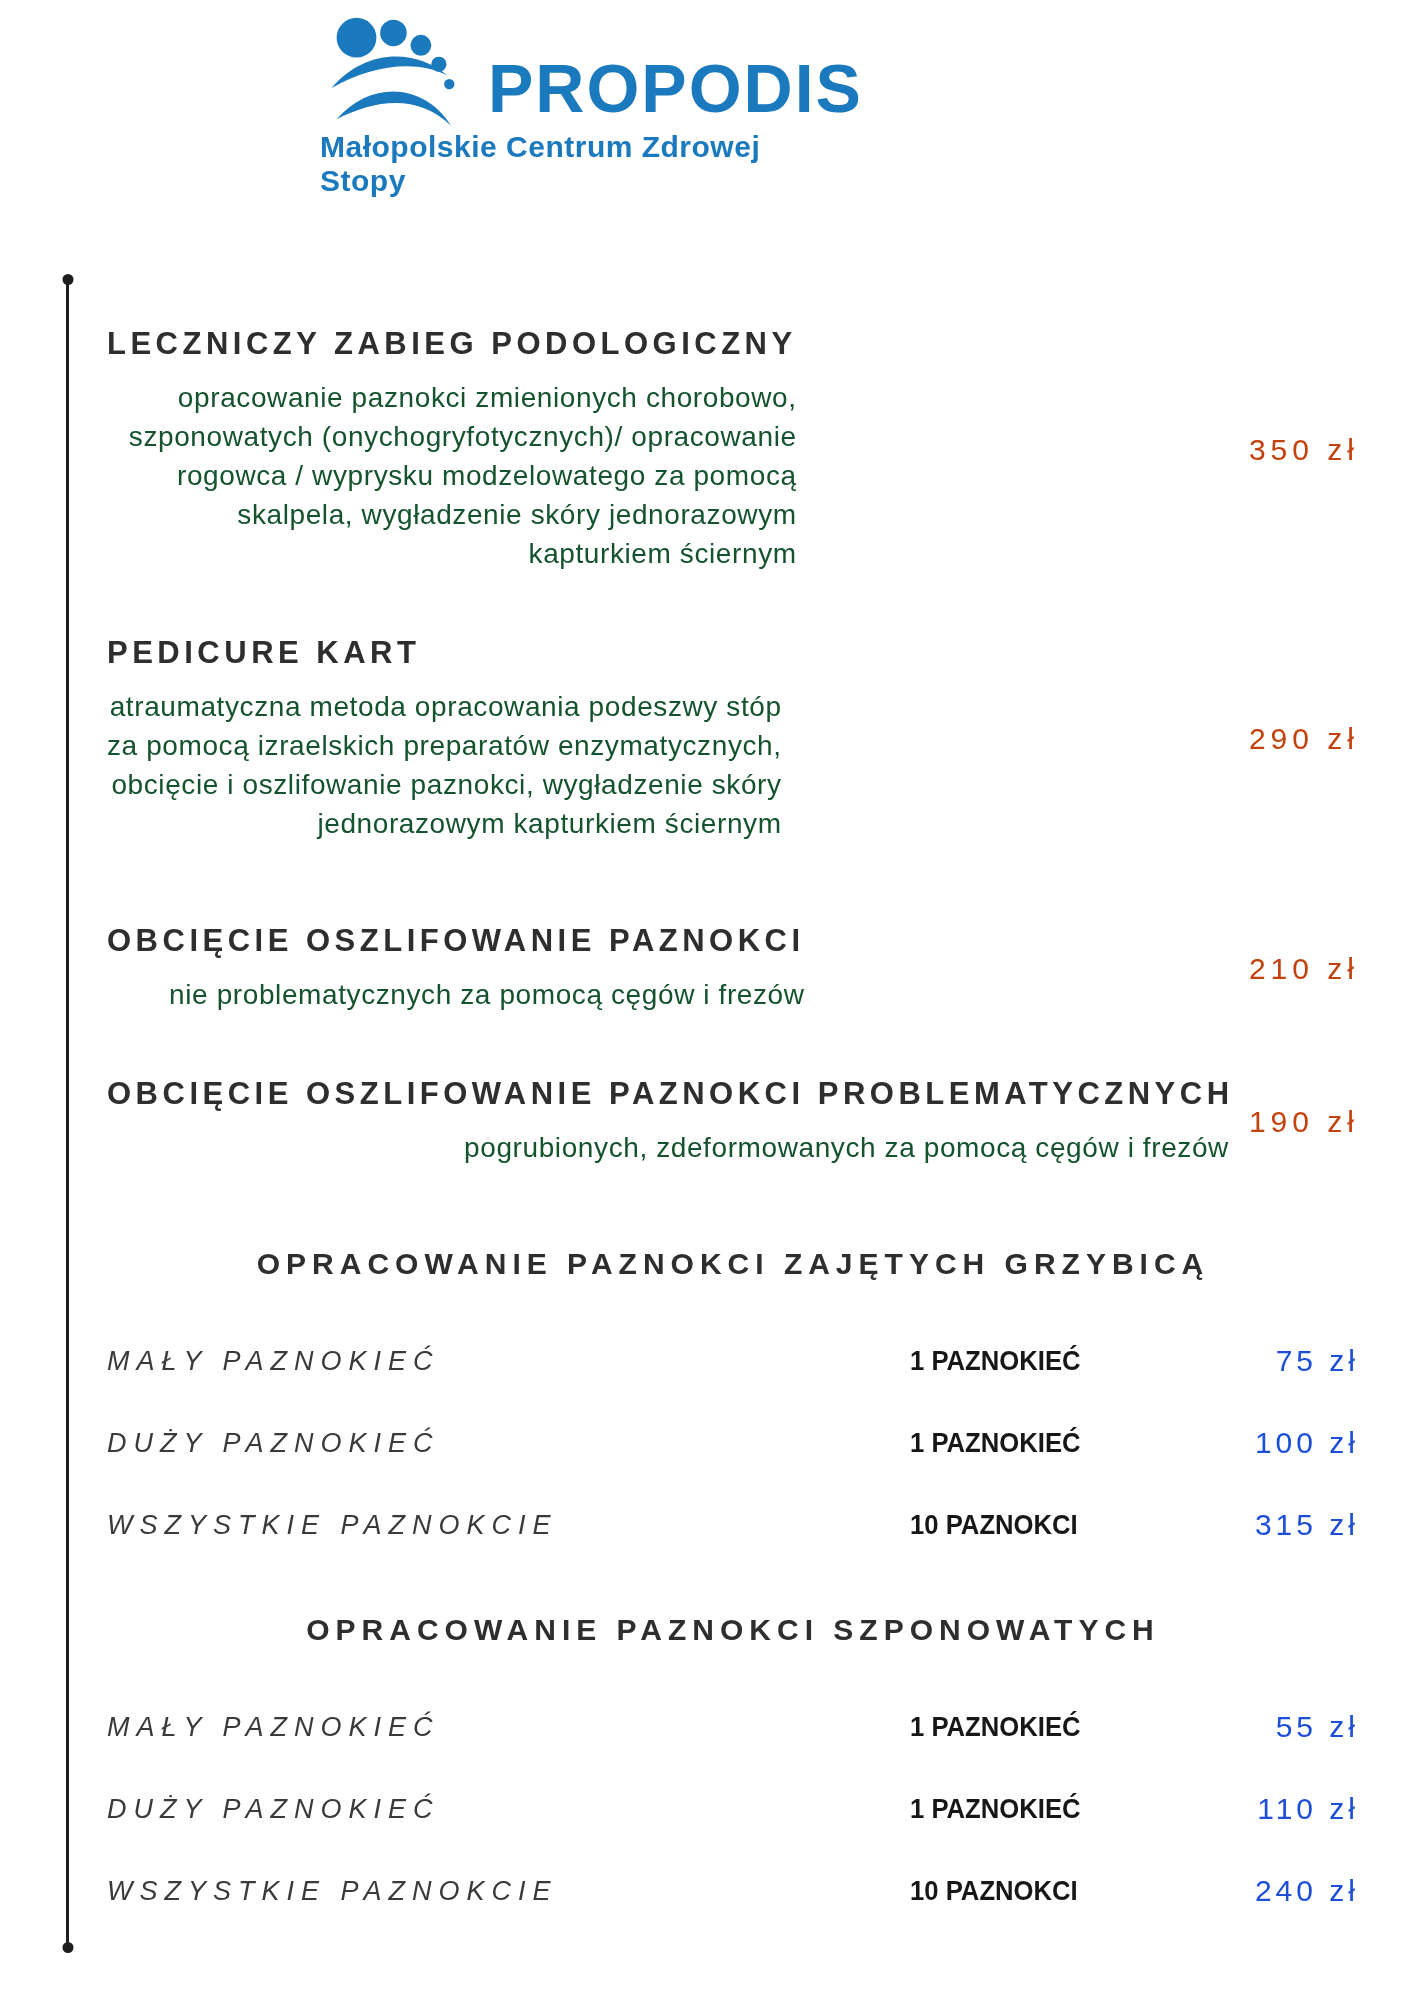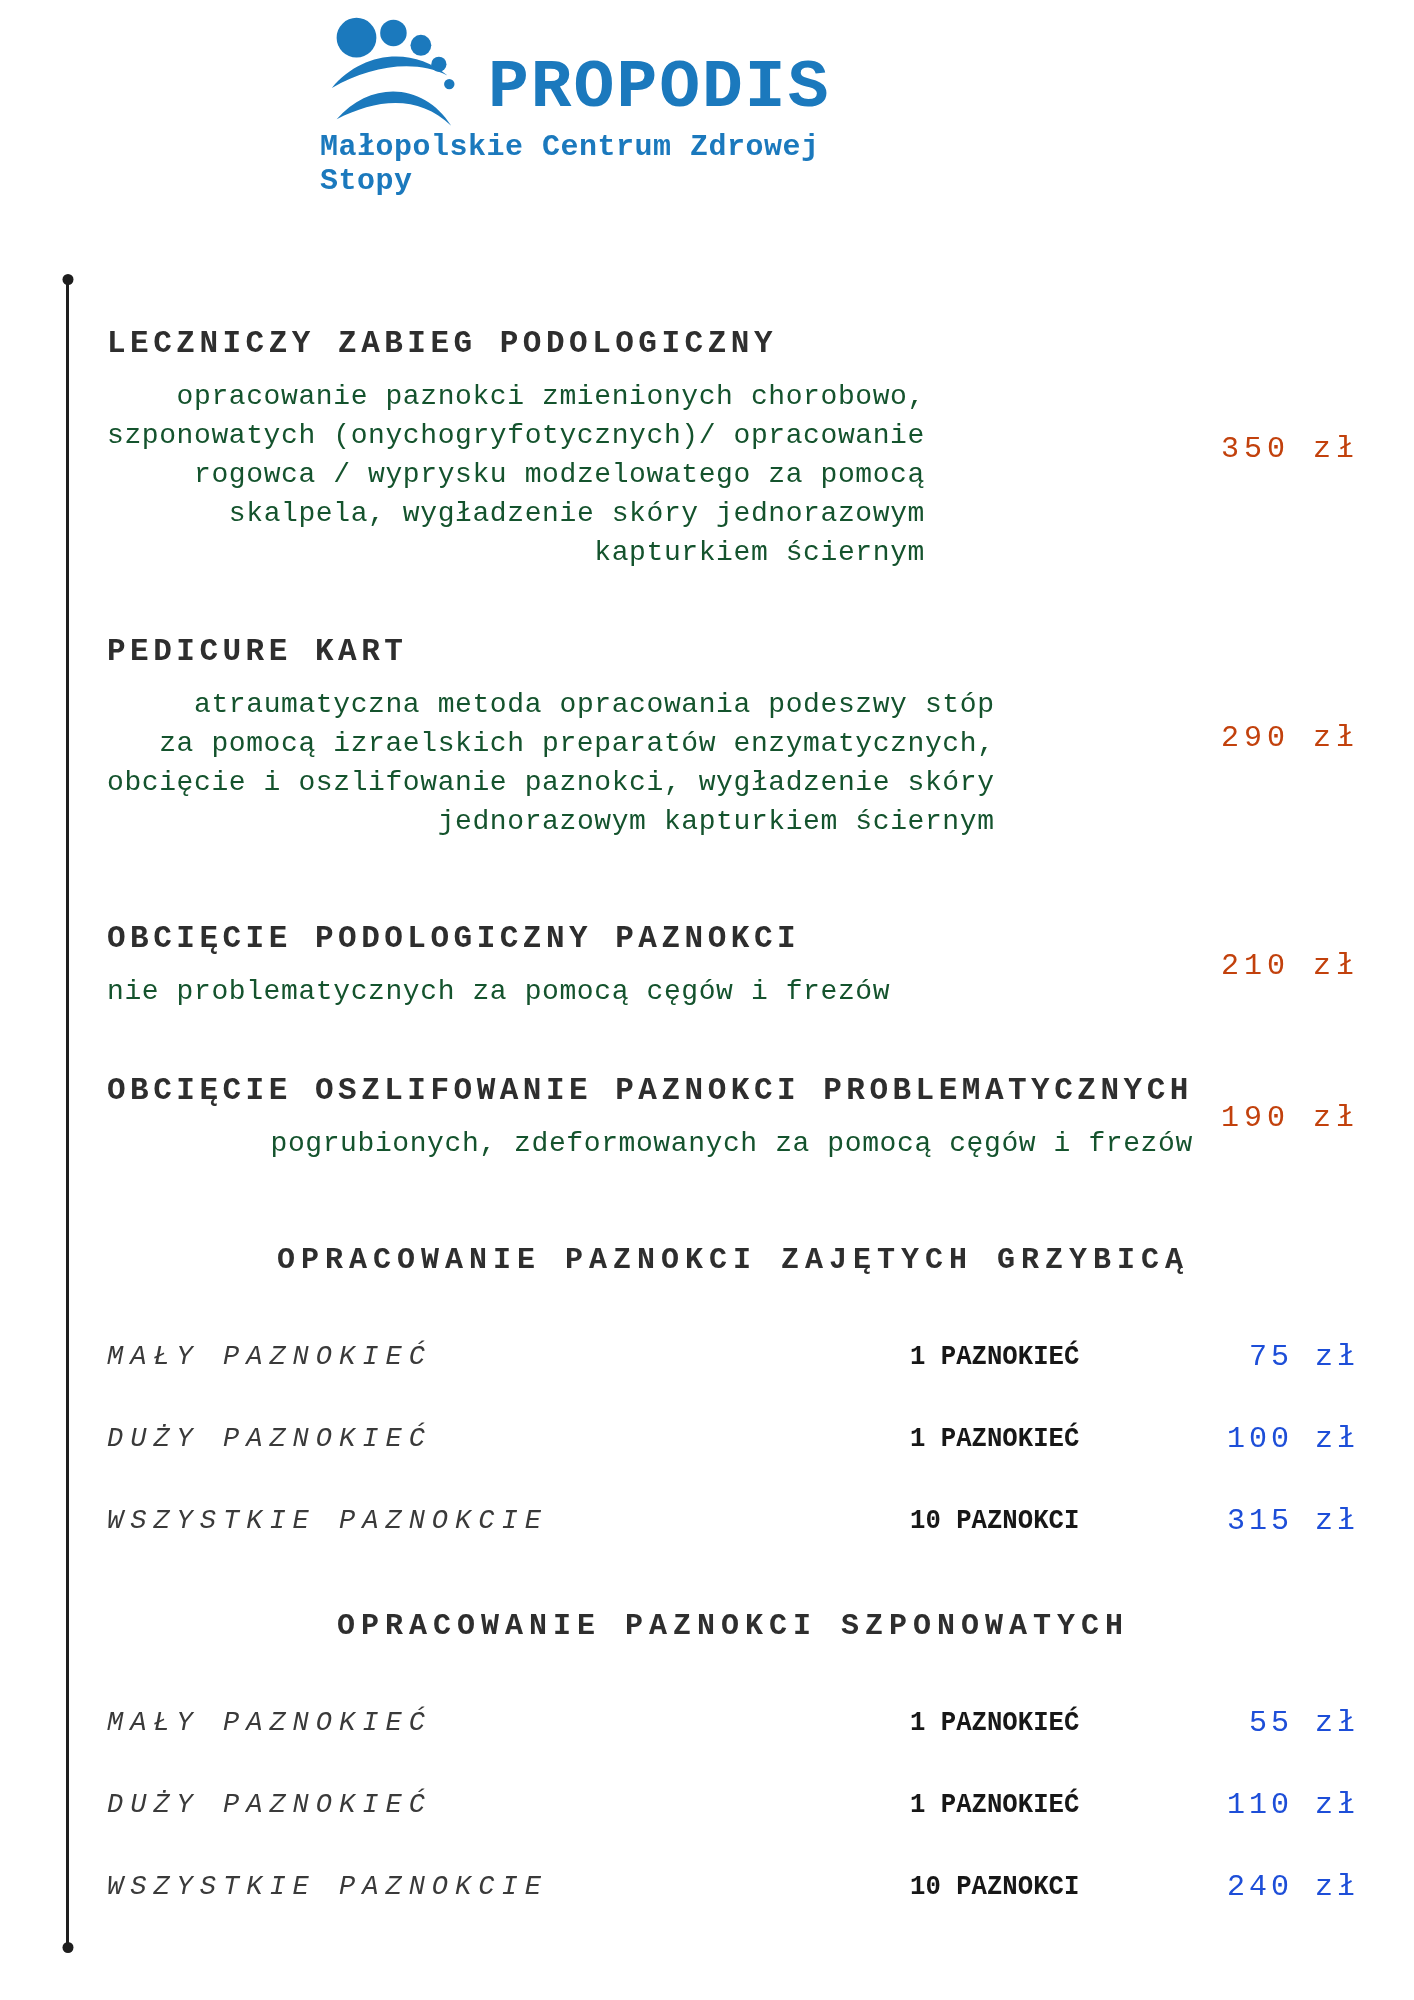--- a/index.html
+++ b/index.html
@@ -2,21 +2,21 @@
 <html lang="pl"><head>
 <meta charset="utf-8">
 <style>
   html,body { margin:0; padding:0; background:#ffffff; }
   .page {
     position:relative;
     width:1414px;
     height:2000px;
     background:#ffffff;
     overflow:hidden;
-    font-family:Liberation Mono, monospace;
+    font-family:Liberation Sans, sans-serif;
     color:#2b2b2b;
   }
 
   
   .logo { position:absolute; left:320px; top:10px; width:508px; height:160px; }
   .logo-icon { position:absolute; left:10px; top:2px; width:142px; height:130px; }
   .brand {
     position:absolute; left:168px; top:44px;
     font-size:68px; font-weight:700; letter-spacing:2px;
     line-height:1;
@@ -125,21 +125,21 @@
         <p class="svc-desc">atraumatyczna metoda opracowania podeszwy stóp
 za pomocą izraelskich preparatów enzymatycznych,
 obcięcie i oszlifowanie paznokci, wygładzenie skóry
 jednorazowym kapturkiem ściernym</p>
       </div>
       <div class="price">290 zł</div>
     </div>
 
     <div class="svc svc-3">
       <div class="svc-text">
-        <h2 class="svc-name">OBCIĘCIE PODOLOGICZNY PAZNOKCI</h2>
+        <h2 class="svc-name">OBCIĘCIE OSZLIFOWANIE PAZNOKCI</h2>
         <p class="svc-desc">nie problematycznych za pomocą cęgów i frezów</p>
       </div>
       <div class="price">210 zł</div>
     </div>
 
     <div class="svc svc-4">
       <div class="svc-text">
         <h2 class="svc-name">OBCIĘCIE OSZLIFOWANIE PAZNOKCI PROBLEMATYCZNYCH</h2>
         <p class="svc-desc">pogrubionych, zdeformowanych za pomocą cęgów i frezów</p>
       </div>

